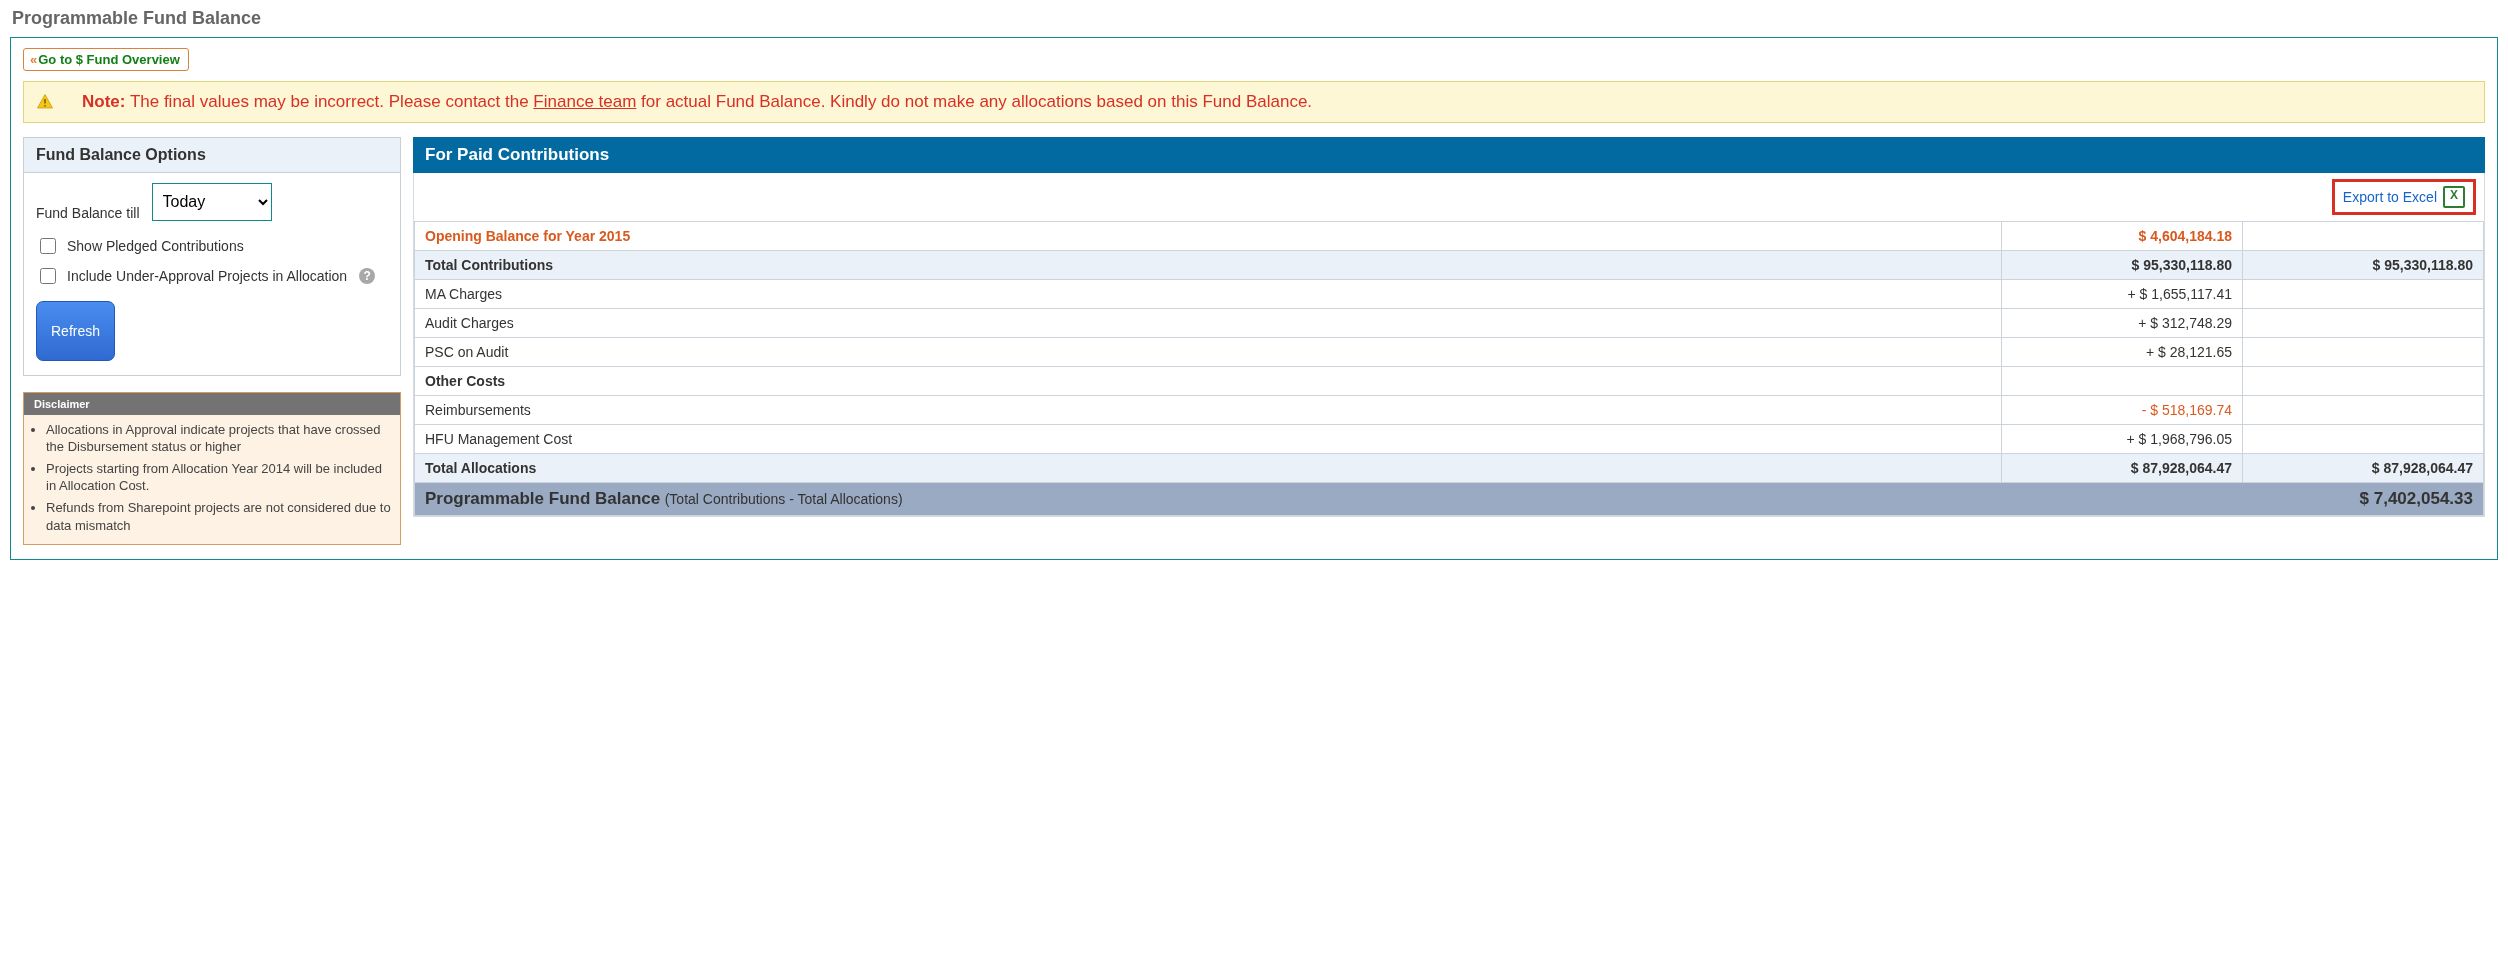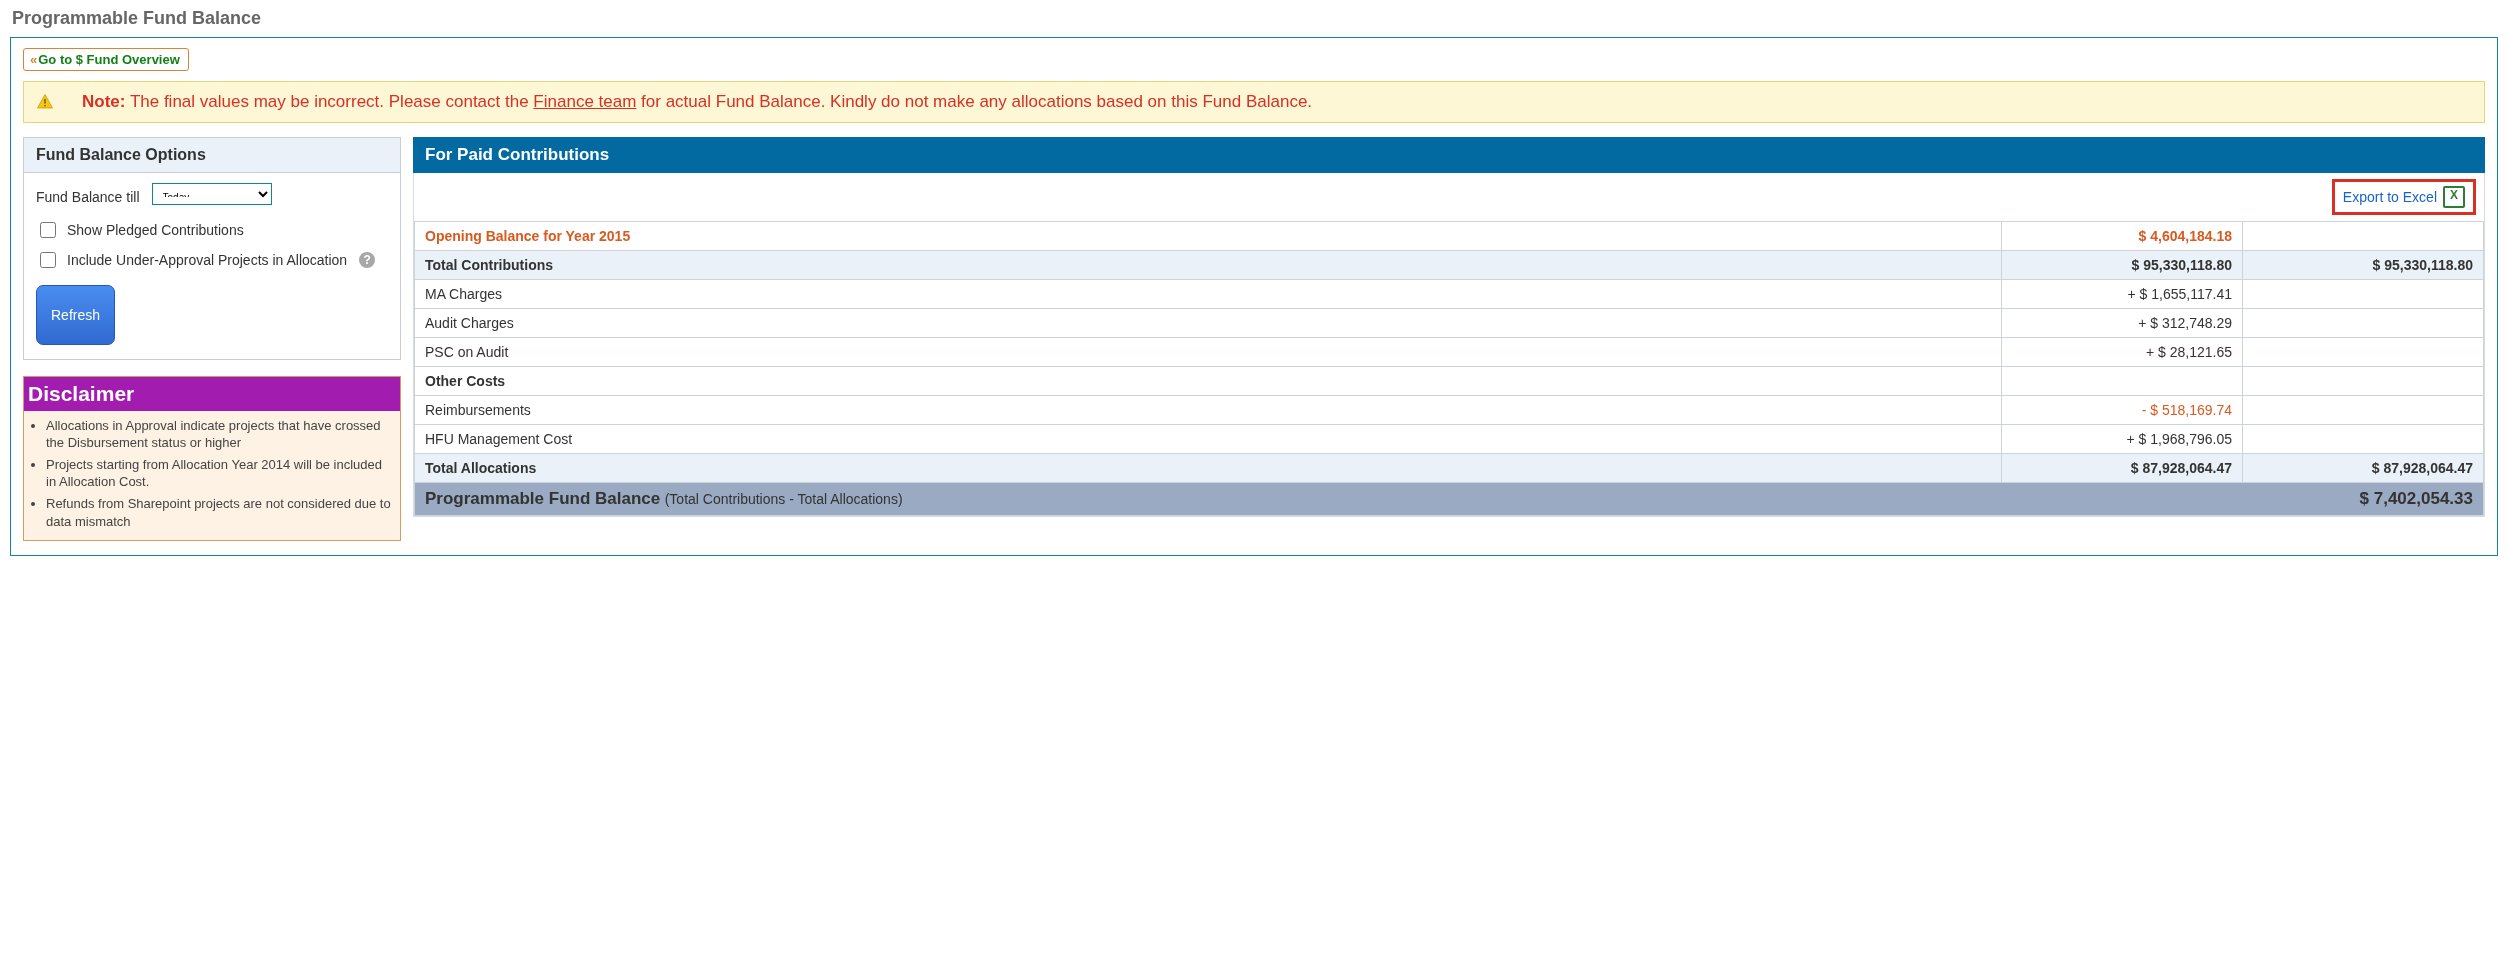--- a/index.html
+++ b/index.html
@@ -93,26 +93,26 @@
     padding: 10px 12px 14px 12px;
     font-size: 14px;
   }
   .opt-row {
     display: flex;
     align-items: flex-end;
     gap: 12px;
     margin-bottom: 14px;
   }
   select.till-select {
-    font-size: 10px;
+    font-size: 16px;
     padding: 7px 6px;
     border: 1px solid #0e8a8f;
     background: #fff;
     width: 120px;
-    height: 22px;
+    height: 38px;
   }
   .chk-row {
     display: flex;
     align-items: center;
     gap: 8px;
     margin: 0 0 8px 0;
     font-size: 14px;
   }
   .chk-row input[type=checkbox]{
     width: 16px;
@@ -142,25 +142,25 @@
     cursor: pointer;
   }
 
   
   .disclaimer-panel {
     margin-top: 16px;
     border: 1px solid #d89b5e;
     background: #fdf2e4;
   }
   .disclaimer-panel .disc-head {
-    background: #a21caf;
+    background: #737373;
     color: #fff;
     font-weight: bold;
-    font-size: 21px;
-    padding: 5px 4px;
+    font-size: 11px;
+    padding: 5px 10px;
   }
   .disclaimer-panel ul {
     margin: 6px 6px 10px 22px;
     padding: 0;
     font-size: 13px;
     color: #444;
   }
   .disclaimer-panel ul li {
     margin: 4px 0;
     line-height: 1.35;

